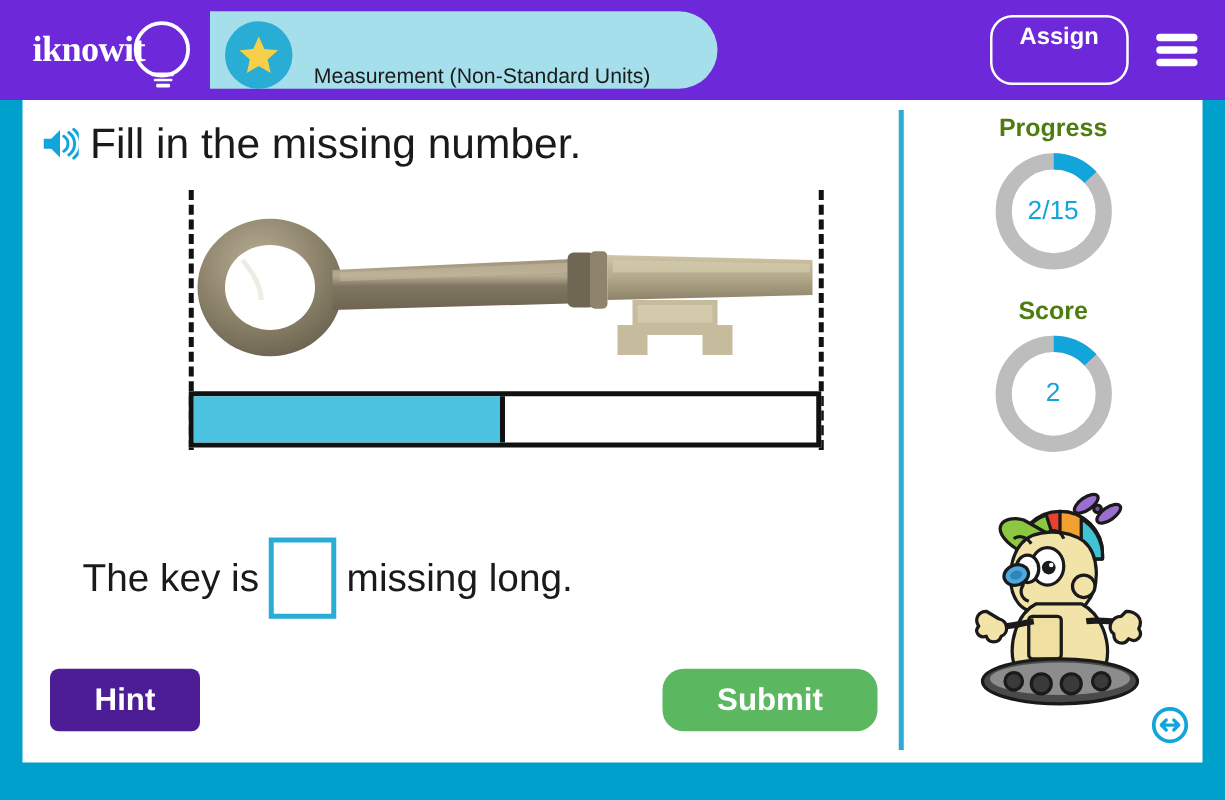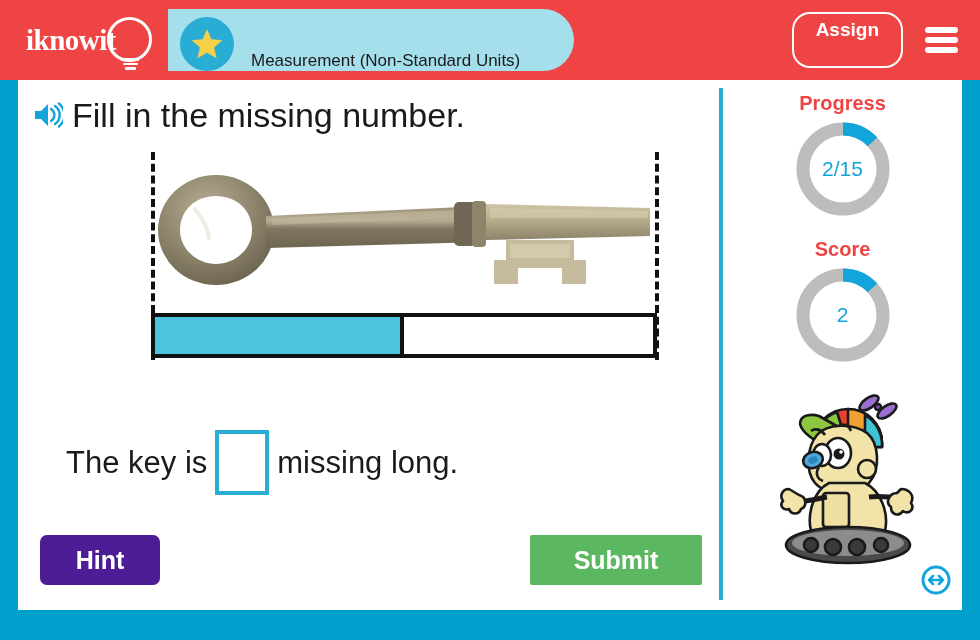--- a/index.html
+++ b/index.html
@@ -12,21 +12,21 @@
   #app {
     position: relative;
     width: 980px; height: 640px;
     background: #00A0CD;
   }
 
   
   .header {
     position: absolute; left: 0; top: 0;
     width: 980px; height: 80px;
-    background: #ef4444;
+    background: #6d28d9;
     display: flex; align-items: center;
   }
   .logo-wrap {
     position: relative;
     width: 168px; height: 80px;
     display: flex; align-items: center;
     padding-left: 26px;
     flex: none;
   }
   .logo-text {
@@ -205,36 +205,36 @@
     color: #ffffff;
     font-size: 25px; font-weight: bold;
     cursor: pointer;
     font-family: "Liberation Sans", sans-serif;
   }
   .submit-btn {
     position: absolute;
     left: 512px; top: 455px;
     width: 172px; height: 50px;
     background: #5CB860;
-    border: none; border-radius: 2px;
+    border: none; border-radius: 17px;
     color: #ffffff;
     font-size: 25px; font-weight: bold;
     cursor: pointer;
     font-family: "Liberation Sans", sans-serif;
   }
 
   
   .sidebar {
     position: absolute;
     left: 705px; top: 0;
     width: 239px; height: 530px;
   }
   .meter { position: absolute; left: 0; width: 239px; text-align: center; }
   .meter-label {
-    font-size: 20px; font-weight: bold; color: #ef4444;
+    font-size: 20px; font-weight: bold; color: #4d7c0f;
     margin-bottom: 4px;
   }
   .ring-wrap { position: relative; width: 100px; height: 100px; margin: 0 auto; text-align: center; }
   .ring-wrap svg { display: block; width: 100px; height: 100px; }
   .ring-value {
     position: absolute; left: 0; top: 0;
     width: 100px; height: 100px;
     display: flex; align-items: center; justify-content: center;
     font-size: 21px; color: #12A5DB;
   }

